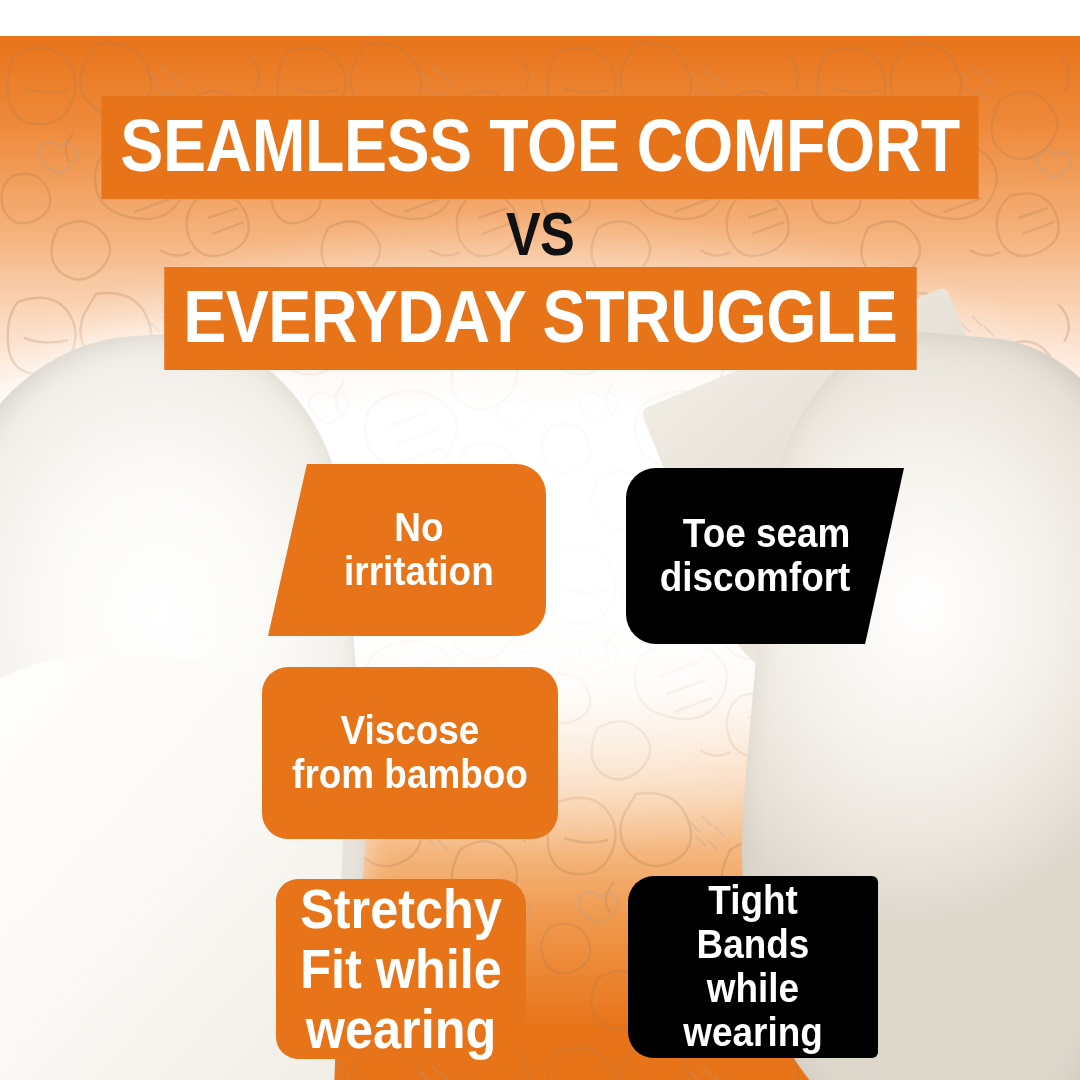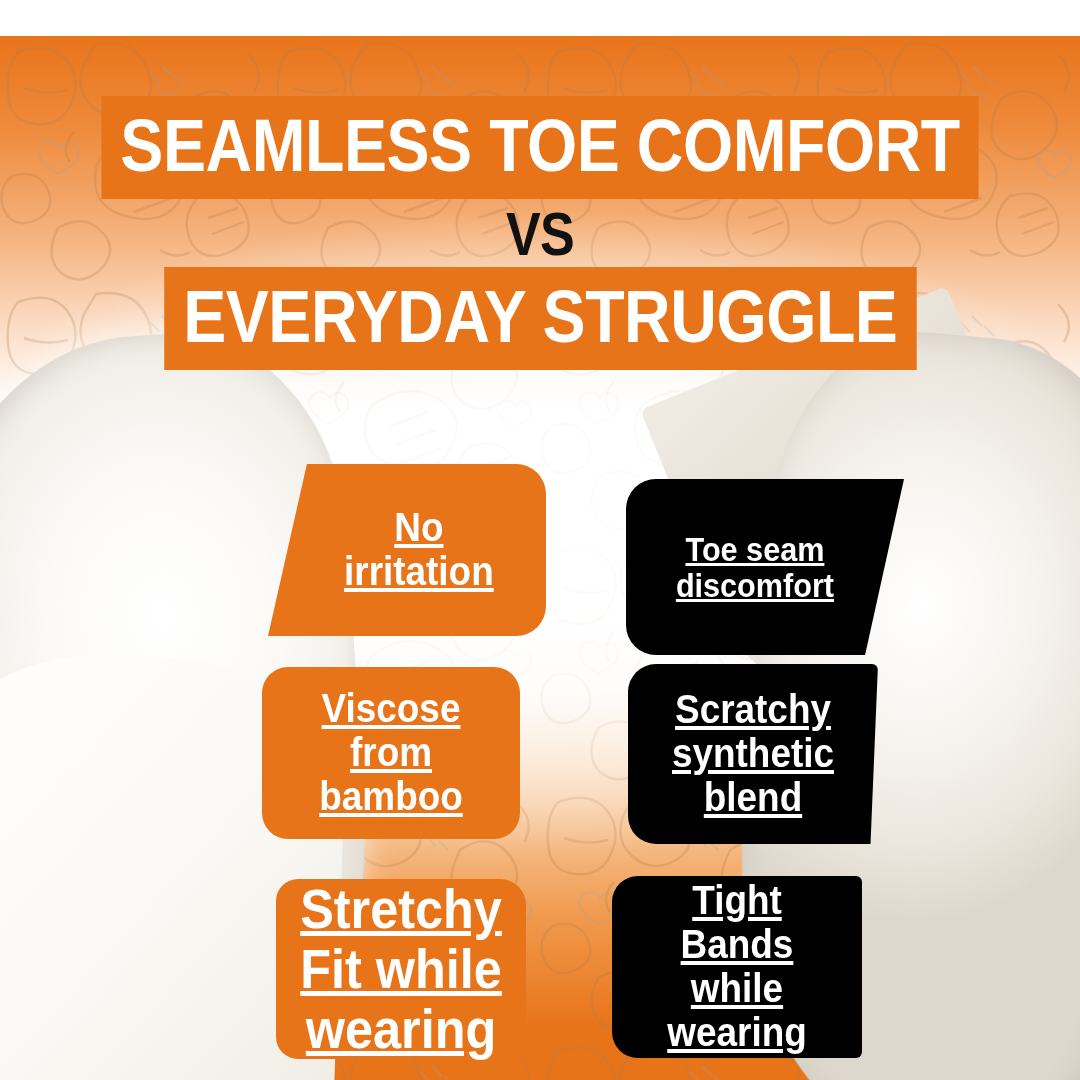--- a/index.html
+++ b/index.html
@@ -113,63 +113,63 @@
   
   .cards { position:absolute; inset:0; z-index:15; }
   .card {
     position:absolute;
     display:flex; align-items:center; justify-content:center;
     text-align:center;
     color:#ffffff;
     padding:16px 16px;
     line-height:1.07;
     font-weight:bold;
-    text-decoration:underline;
   }
   .card span { display:block; transform:scaleX(.9); }
   .card.pro { background:#e8741a; }
   .card.con { background:#000000; }
 
   
   .c-pro-1 {
     left:268px; top:428px; width:278px; height:172px;
     border-radius:0 30px 30px 0;
     clip-path:polygon(14% 0%, 100% 0%, 100% 100%, 0% 100%);
     font-size:41px;
   }
   .c-pro-1 .txt { padding-left:26px; }
   .c-con-1 {
-    left:626px; top:443px; width:278px; height:176px;
+    left:626px; top:432px; width:278px; height:176px;
     border-radius:30px 0 0 30px;
     clip-path:polygon(0% 0%, 100% 0%, 86% 100%, 0% 100%);
-    font-size:34px;
+    font-size:41px;
+    text-align:right;
   }
   .c-con-1 .txt { padding-right:22px; }
 
   
   .c-pro-2 {
-    left:262px; top:631px; width:258px; height:172px;
+    left:262px; top:631px; width:296px; height:172px;
     border-radius:26px 26px 26px 26px;
     font-size:41px;
   }
   .c-con-2 {
     left:628px; top:628px; width:250px; height:180px;
     border-radius:28px 6px 6px 28px;
     clip-path:polygon(0% 0%, 100% 0%, 97% 100%, 0% 100%);
     font-size:41px;
   }
 
   
   .c-pro-3 {
     left:276px; top:843px; width:250px; height:180px;
     border-radius:22px 26px 26px 22px;
     font-size:56px;
   }
   .c-con-3 {
-    left:612px; top:840px; width:250px; height:182px;
+    left:628px; top:840px; width:250px; height:182px;
     border-radius:26px 6px 6px 26px;
     font-size:41px;
   }
 
   .txt { white-space:pre-line; }
 </style>
 </head>
 <body>
 
 <div id="stage">
@@ -225,25 +225,20 @@
     </div>
     <div class="card con c-con-1">
       <span class="txt">Toe seam
 discomfort</span>
     </div>
 
     <div class="card pro c-pro-2">
       <span class="txt">Viscose
 from bamboo</span>
     </div>
-    <div class="card con c-con-2">
-      <span class="txt">Scratchy
-synthetic
-blend</span>
-    </div>
 
     <div class="card pro c-pro-3">
       <span class="txt">Stretchy
 Fit while
 wearing</span>
     </div>
     <div class="card con c-con-3">
       <span class="txt">Tight Bands
 while
 wearing</span>

